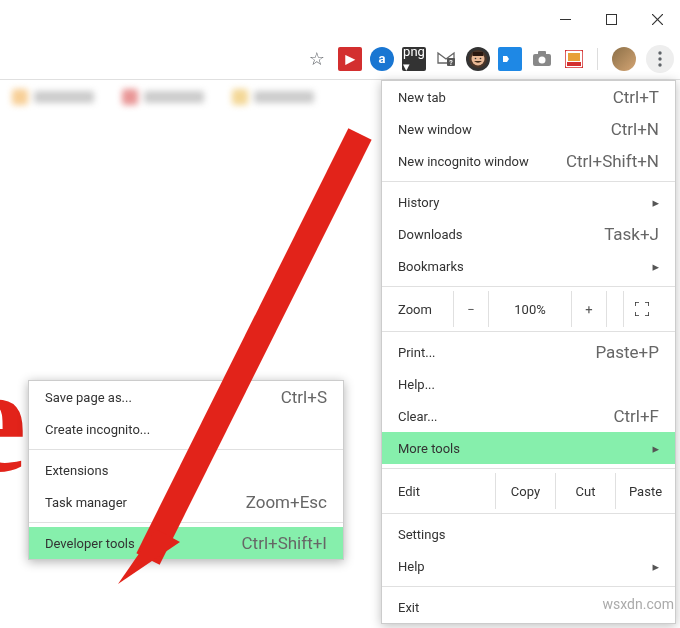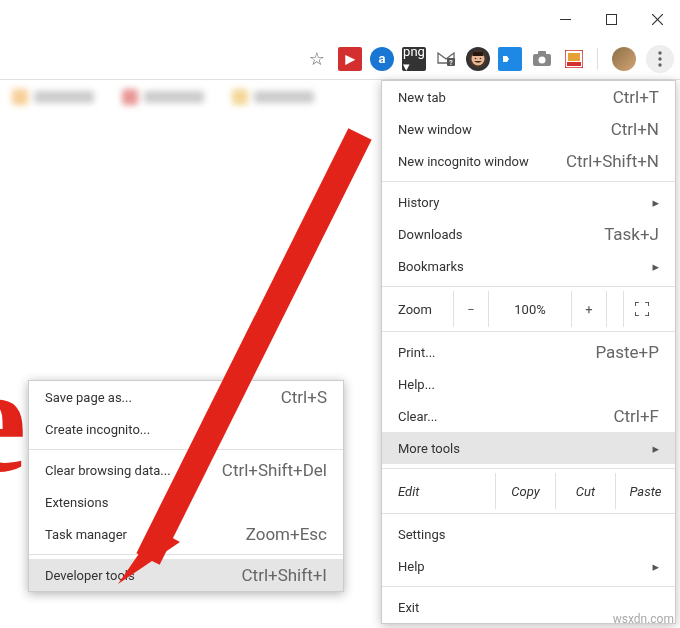--- a/index.html
+++ b/index.html
@@ -129,21 +129,21 @@
       height: 32px;
       display: flex;
       align-items: center;
       justify-content: space-between;
       padding: 0 16px;
       font-size: 13px;
       color: #333;
     }
     .menu-item .shortcut { color: #666; font-size: 17px; }
     .menu-item .caret { color: #555; }
-    .menu-item.hl { background: #e5e5e5; }
+    .menu-item.hl { background: #86efac; }
     .menu-sep { height: 1px; background: #e0e0e0; margin: 4px 0; }
     .zoom-row {
       height: 36px;
       display: flex;
       align-items: center;
       padding: 0 16px;
       gap: 16px;
     }
     .zoom-row .zlabel { flex: 1; }
     .zoom-btn {
@@ -164,21 +164,20 @@
       align-items: center;
       justify-content: center;
       border-left: 1px solid #e0e0e0;
       height: 100%;
     }
     .edit-row {
       height: 36px;
       display: flex;
       align-items: center;
       padding: 0 0 0 16px;
-      font-style: italic;
     }
     .edit-row .elabel { flex: 1; }
     .edit-btn {
       width: 60px;
       text-align: center;
       border-left: 1px solid #e0e0e0;
       height: 100%;
       display: flex;
       align-items: center;
       justify-content: center;
@@ -196,22 +195,22 @@
     .ext-red { background: #d32f2f; color:#fff; border-radius:2px; font-size:12px; font-weight:bold;}
     .ext-blue { background: #1976d2; color:#fff; border-radius:50%; font-size:13px; font-weight:bold;}
     .ext-dk { background: #333; color:#fff; border-radius:2px; font-size:13px;}
     .ext-env { color: #5f6368; }
     .ext-face { background:#333; border-radius:50%;}
     .ext-tag { background:#1e88e5; color:#fff; border-radius:2px; font-size:11px;}
     .ext-cam { color:#888; }
     .watermark {
       position: absolute;
       right: 6px;
-      bottom: 2px;
-      font-size: 12px;
+      bottom: 16px;
+      font-size: 14px;
       color: #aaa;
       z-index: 20;
     }
   </style>
 </head>
 <body>
 
 <div class="titlebar">
   <div class="win-btn">
     <svg width="11" height="11">
@@ -386,24 +385,20 @@
 <div class="sub-menu">
   <div class="menu-item">
     <span>Save page as...</span>
     <span class="shortcut">Ctrl+S</span>
   </div>
   <div class="menu-item">
     <span>Create incognito...</span>
   </div>
   <div class="menu-sep"></div>
   <div class="menu-item">
-    <span>Clear browsing data...</span>
-    <span class="shortcut">Ctrl+Shift+Del</span>
-  </div>
-  <div class="menu-item">
     <span>Extensions</span>
   </div>
   <div class="menu-item">
     <span>Task manager</span>
     <span class="shortcut">Zoom+Esc</span>
   </div>
   <div class="menu-sep"></div>
   <div class="menu-item hl">
     <span>Developer tools</span>
     <span class="shortcut">Ctrl+Shift+I</span>

